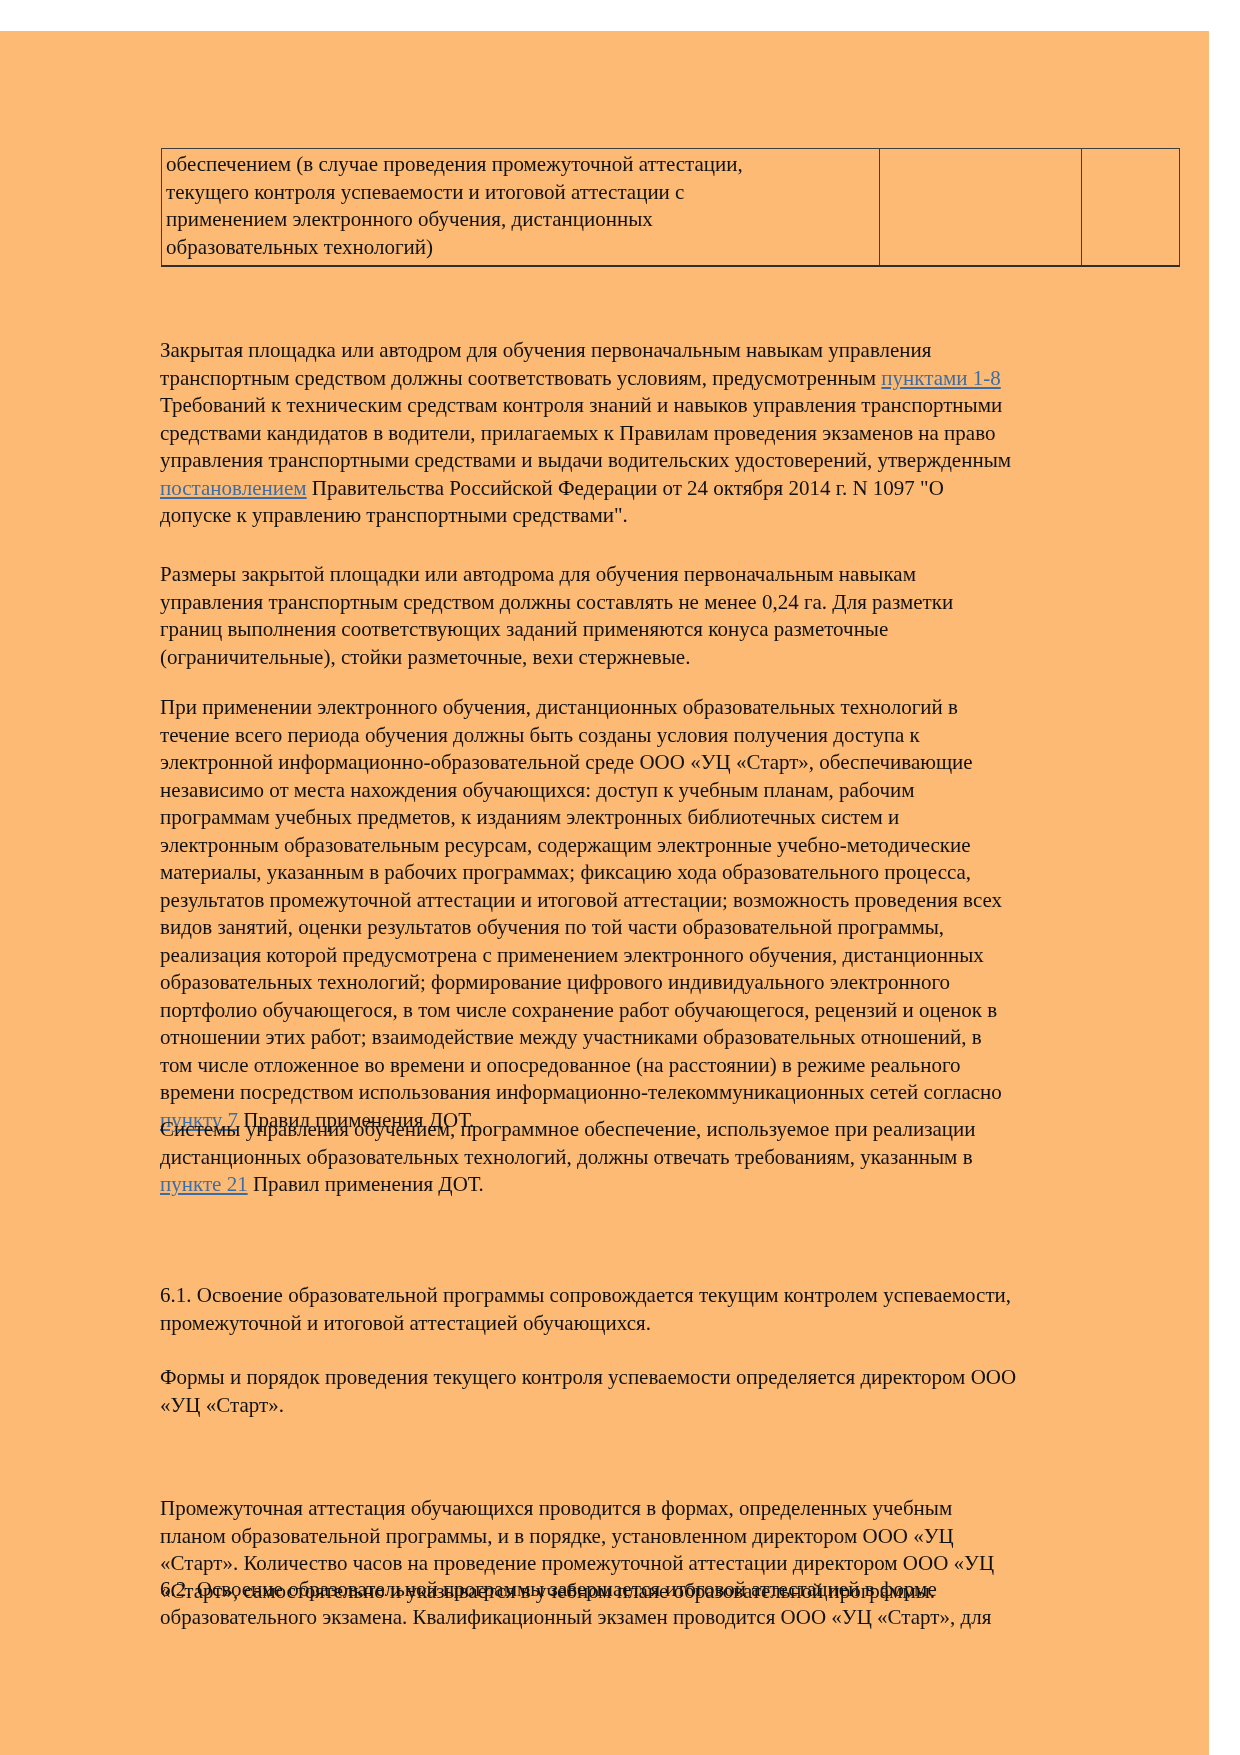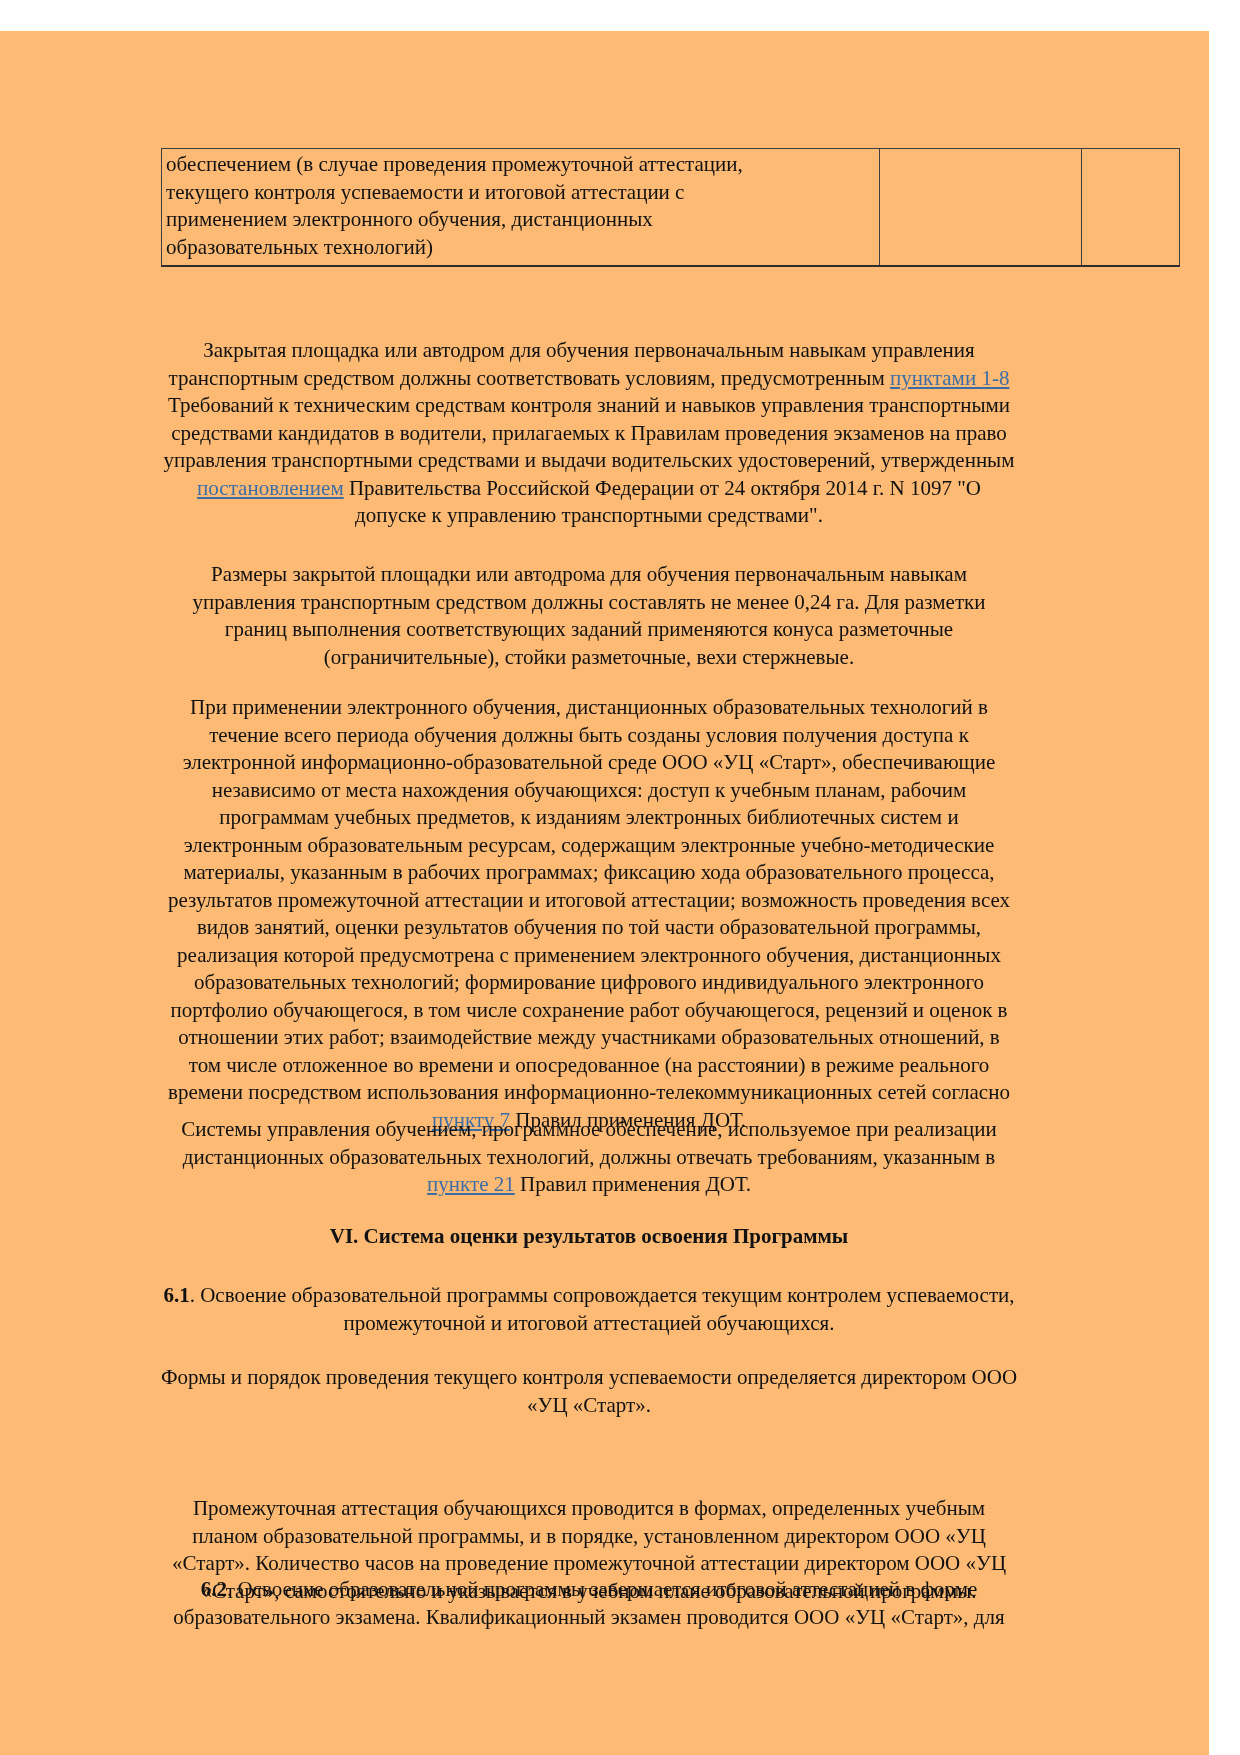--- a/index.html
+++ b/index.html
@@ -36,32 +36,32 @@
   }
   .doc-table td.c1{width:709px;}
   .doc-table td.c2{width:193px;}
   .doc-table td.c3{width:89px;}
   .para{
     position:absolute;
     left:160px;
     width:858px;
     font-size:21px;
     line-height:27.5px;
-    text-align:center;
+    text-align:left;
   }
   .lnk{
     color:#3c6ea5;
     text-decoration:underline;
     cursor:pointer;
   }
   .heading{
     font-weight:bold;
     text-align:center;
   }
-  .bnum{font-weight:bold;}
+  .bnum{font-weight:normal;}
   .page-number{
     position:absolute;
     left:160px;
     width:858px;
     top:1627px;
     text-align:center;
     font-size:16px;
     line-height:20px;
   }
 </style>
@@ -84,21 +84,20 @@
     </table>
 
   <div class="para" style="top:306px"><span>Закрытая площадка или автодром для обучения первоначальным навыкам управления транспортным средством должны соответствовать условиям, предусмотренным </span><a class="lnk">пунктами 1-8</a><span> Требований к техническим средствам контроля знаний и навыков управления транспортными средствами кандидатов в водители, прилагаемых к Правилам проведения экзаменов на право управления транспортными средствами и выдачи водительских удостоверений, утвержденным </span><a class="lnk">постановлением</a><span> Правительства Российской Федерации от 24 октября 2014 г. N 1097 "О допуске к управлению транспортными средствами".</span></div>
 
   <div class="para" style="top:530px"><span>Размеры закрытой площадки или автодрома для обучения первоначальным навыкам управления транспортным средством должны составлять не менее 0,24 га. Для разметки границ выполнения соответствующих заданий применяются конуса разметочные (ограничительные), стойки разметочные, вехи стержневые.</span></div>
 
   <div class="para" style="top:663px"><span>При применении электронного обучения, дистанционных образовательных технологий в течение всего периода обучения должны быть созданы условия получения доступа к электронной информационно-образовательной среде ООО «УЦ «Старт», обеспечивающие независимо от места нахождения обучающихся: доступ к учебным планам, рабочим программам учебных предметов, к изданиям электронных библиотечных систем и электронным образовательным ресурсам, содержащим электронные учебно-методические материалы, указанным в рабочих программах; фиксацию хода образовательного процесса, результатов промежуточной аттестации и итоговой аттестации; возможность проведения всех видов занятий, оценки результатов обучения по той части образовательной программы, реализация которой предусмотрена с применением электронного обучения, дистанционных образовательных технологий; формирование цифрового индивидуального электронного портфолио обучающегося, в том числе сохранение работ обучающегося, рецензий и оценок в отношении этих работ; взаимодействие между участниками образовательных отношений, в том числе отложенное во времени и опосредованное (на расстоянии) в режиме реального времени посредством использования информационно-телекоммуникационных сетей согласно </span><a class="lnk">пункту 7</a><span> Правил применения ДОТ.</span></div>
 
   <div class="para" style="top:1085px"><span>Системы управления обучением, программное обеспечение, используемое при реализации дистанционных образовательных технологий, должны отвечать требованиям, указанным в </span><a class="lnk">пункте 21</a><span> Правил применения ДОТ.</span></div>
 
-  <div class="para heading" style="top:1192px">VI. Система оценки результатов освоения Программы</div>
 
   <div class="para" style="top:1251px"><b class="bnum">6.1</b><span>. Освоение образовательной программы сопровождается текущим контролем успеваемости, промежуточной и итоговой аттестацией обучающихся.</span></div>
 
   <div class="para" style="top:1333px"><span>Формы и порядок проведения текущего контроля успеваемости определяется директором ООО «УЦ «Старт».</span></div>
 
   <div class="para" style="top:1464px"><span>Промежуточная аттестация обучающихся проводится в формах, определенных учебным планом образовательной программы, и в порядке, установленном директором ООО «УЦ «Старт». Количество часов на проведение промежуточной аттестации директором ООО «УЦ «Старт», самостоятельно и указывается в учебном плане образовательной программы.</span></div>
 
   <div class="para" style="top:1545px"><b class="bnum">6.2</b><span>. Освоение образовательной программы завершается итоговой аттестацией в форме образовательного экзамена. Квалификационный экзамен проводится ООО «УЦ «Старт», для</span></div>
 
 

